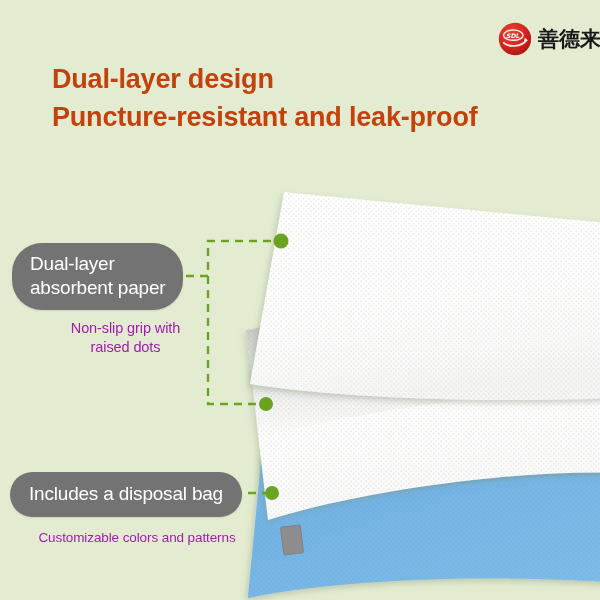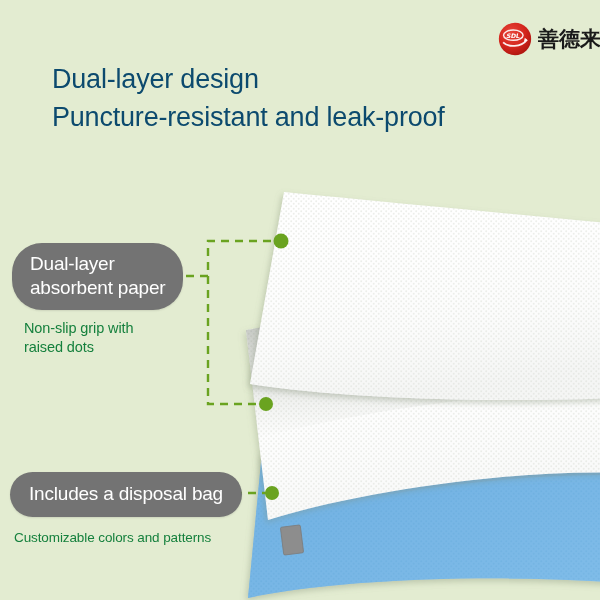--- a/index.html
+++ b/index.html
@@ -63,22 +63,22 @@
 
   
   .headline {
     position: absolute;
     left: 52px;
     top: 60px;
     width: 520px;
   }
   .headline-line {
     font-size: 27px;
-    font-weight: 400;
-    color: #0c4a6e;
+    font-weight: 700;
+    color: #c2410c;
     line-height: 38px;
     letter-spacing: -0.2px;
     white-space: nowrap;
   }
   .subhead {
     font-size: 18px;
     font-weight: 400;
     color: #2a2a2a;
     line-height: 26px;
     margin-top: 8px;
@@ -107,25 +107,26 @@
     padding: 9px 18px 10px 18px;
     font-size: 19px;
     line-height: 24px;
     font-weight: 400;
     letter-spacing: -0.2px;
     box-shadow: 0 1px 2px rgba(0,0,0,0.10);
   }
   .pill-line { display: block; white-space: nowrap; }
   .caption {
     font-size: 14.5px;
-    color: #15803d;
+    color: #a21caf;
     line-height: 19px;
     letter-spacing: -0.1px;
     margin-top: 9px;
     margin-left: 12px;
+    text-align: center;
   }
   .caption-line { display: block; white-space: nowrap; }
 
   #callout-upper { left: 12px; top: 243px; width: 215px; }
   #callout-lower { left: 10px; top: 472px; width: 250px; }
   #callout-lower .caption { margin-left: 4px; margin-top: 11px; font-size: 13.5px; }
   #callout-lower .pill { font-size: 19px; padding: 10px 19px 11px 19px; }
 
   
   #connectors {

